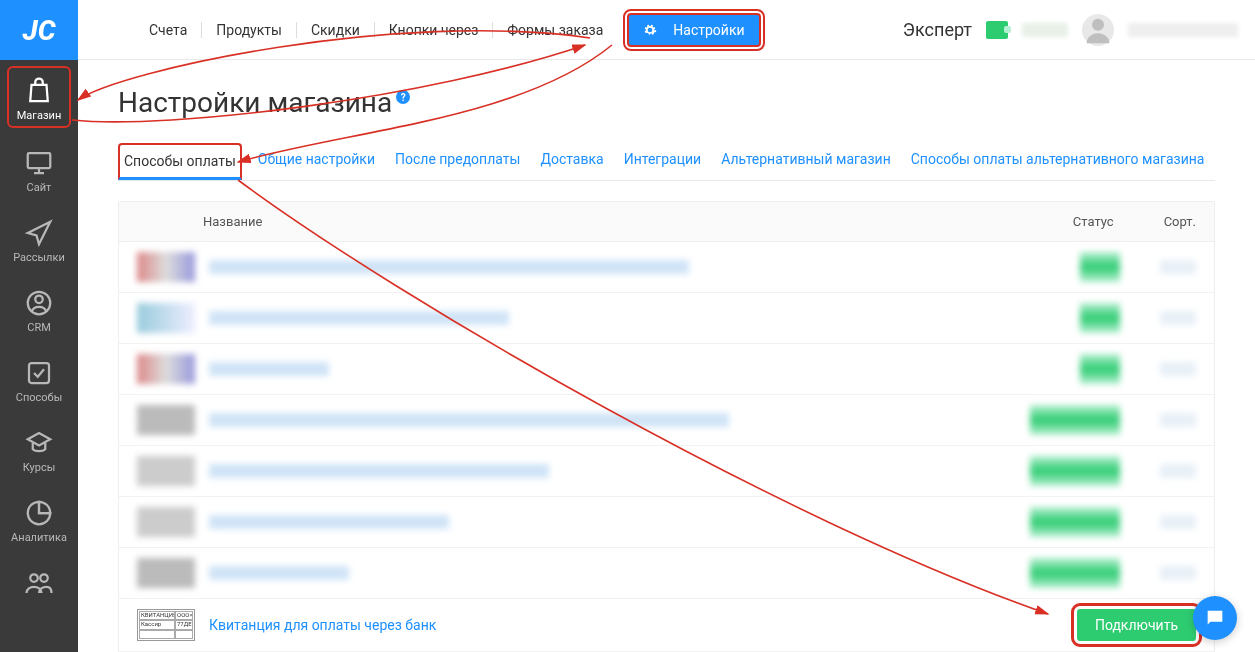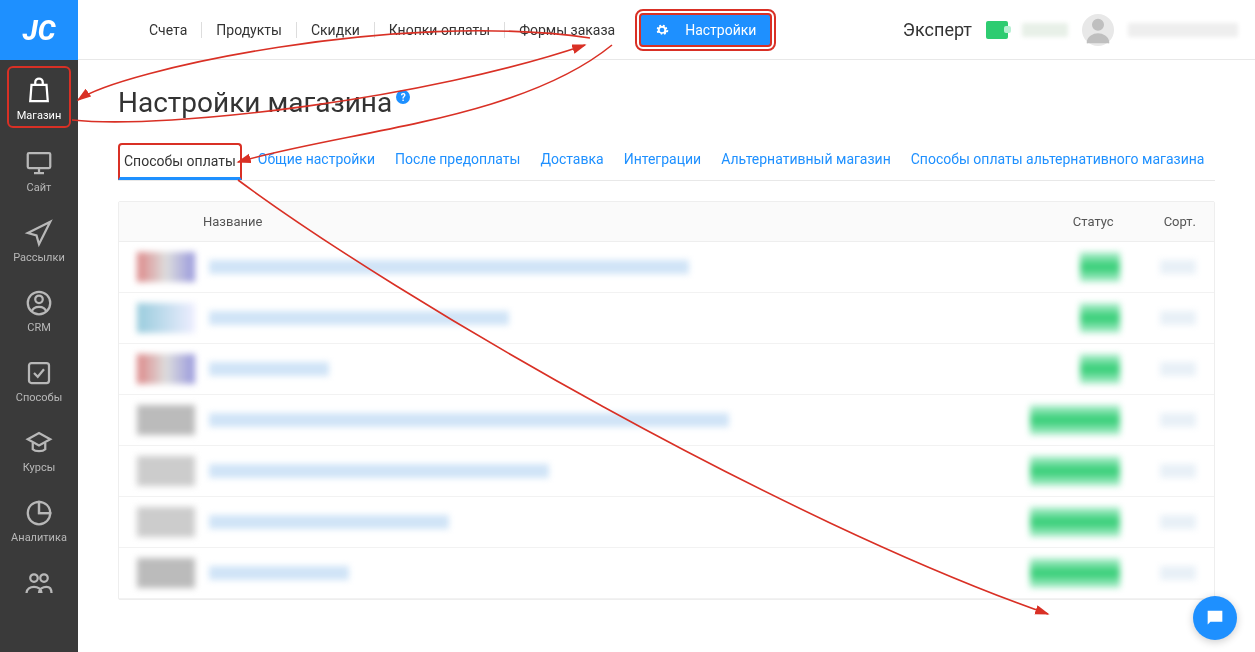--- a/index.html
+++ b/index.html
@@ -140,21 +140,21 @@
         </svg>
     </span>
   </div>
 </div>
 
 <div class="header">
   <div class="top-menu">
     <a>Счета</a>
     <a>Продукты</a>
     <a>Скидки</a>
-    <a>Кнопки оплаты</a>
+    <a>Кнопки через</a>
     <a>Формы заказа</a>
     <span class="settings-btn">
       <svg class="gear" viewBox="0 0 24 24" fill="#fff">
           <path d="M12 8a4 4 0 100 8 4 4 0 000-8zm9 4l2 1-1 3-2-.5a8 8 0 01-1.5 1.5l.5 2-3 1-1-2h-2l-1 2-3-1 .5-2A8 8 0 016 16.5L4 17l-1-3 2-1v-2l-2-1 1-3 2 .5A8 8 0 017.5 6L7 4l3-1 1 2h2l1-2 3 1-.5 2A8 8 0 0118 7.5l2-.5 1 3-2 1v2z"></path>
         </svg>
       <span>Настройки</span>
     </span>
   </div>
   <div class="header-right">
     <span class="expert">Эксперт</span>
@@ -227,20 +227,32 @@
         <div class="rname" style="width:240px"></div>
         <div class="rstatus" style="width:90px"></div>
         <div class="rsort"></div>
       </div>
     <div class="trow">
         <div class="thumb" style="background:#bbb"></div>
         <div class="rname" style="width:140px"></div>
         <div class="rstatus" style="width:90px"></div>
         <div class="rsort"></div>
       </div>
+    <div class="trow bank">
+      <div class="thumb">
+        <span>КВИТАНЦИЯ</span>
+          <span>ООО»</span>
+        <span>Кассир</span>
+          <span>77ДЕ</span>
+        <span></span>
+          <span></span>
+      </div>
+      <a class="bank-label">Квитанция для оплаты через банк</a>
+      <button class="connect-btn">Подключить</button>
+    </div>
   </div>
 </div>
 
 <svg class="arrows">
   <defs>
     <marker id="ah" markerWidth="10" markerHeight="10" refX="8" refY="3" orient="auto">
       <path d="M0,0 L9,3 L0,6 z" fill="#d93025"></path>
     </marker>
   </defs>
   <path d="M 590,38 C 400,10 120,70 78,100" stroke="#d93025" stroke-width="1.6" fill="none" marker-end="url(#ah)"></path>

